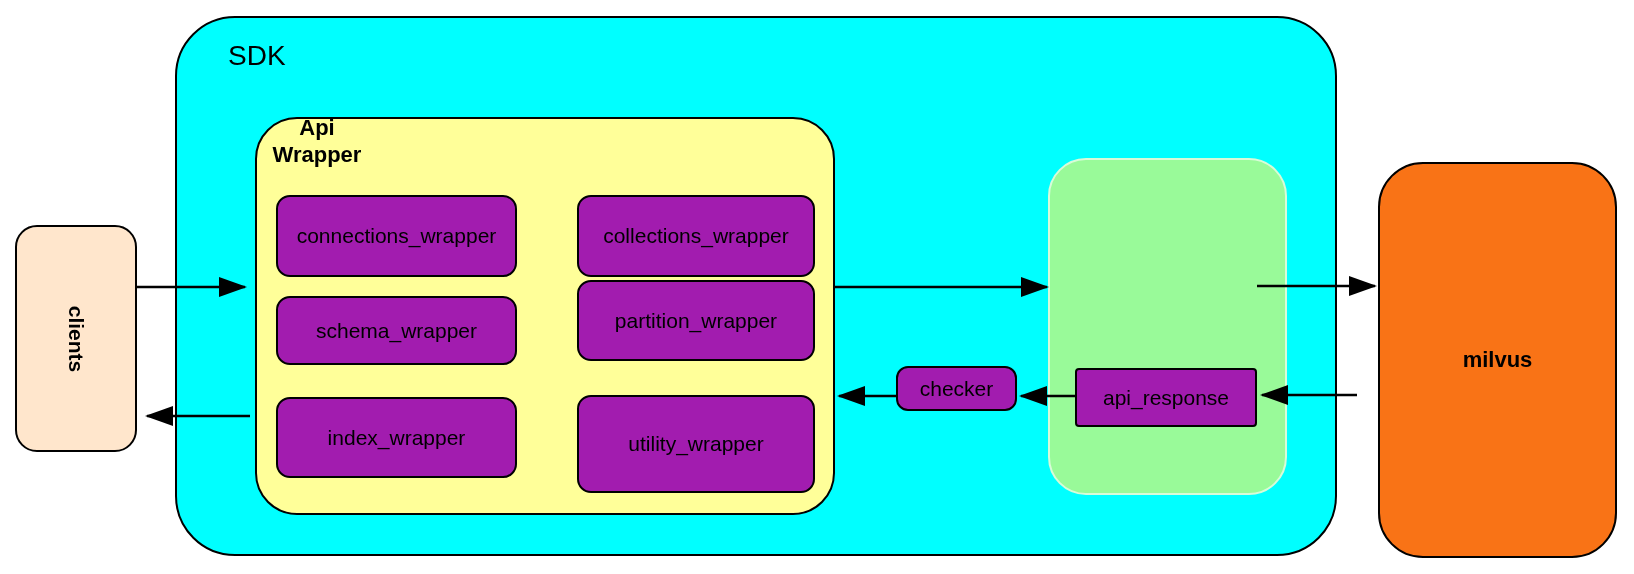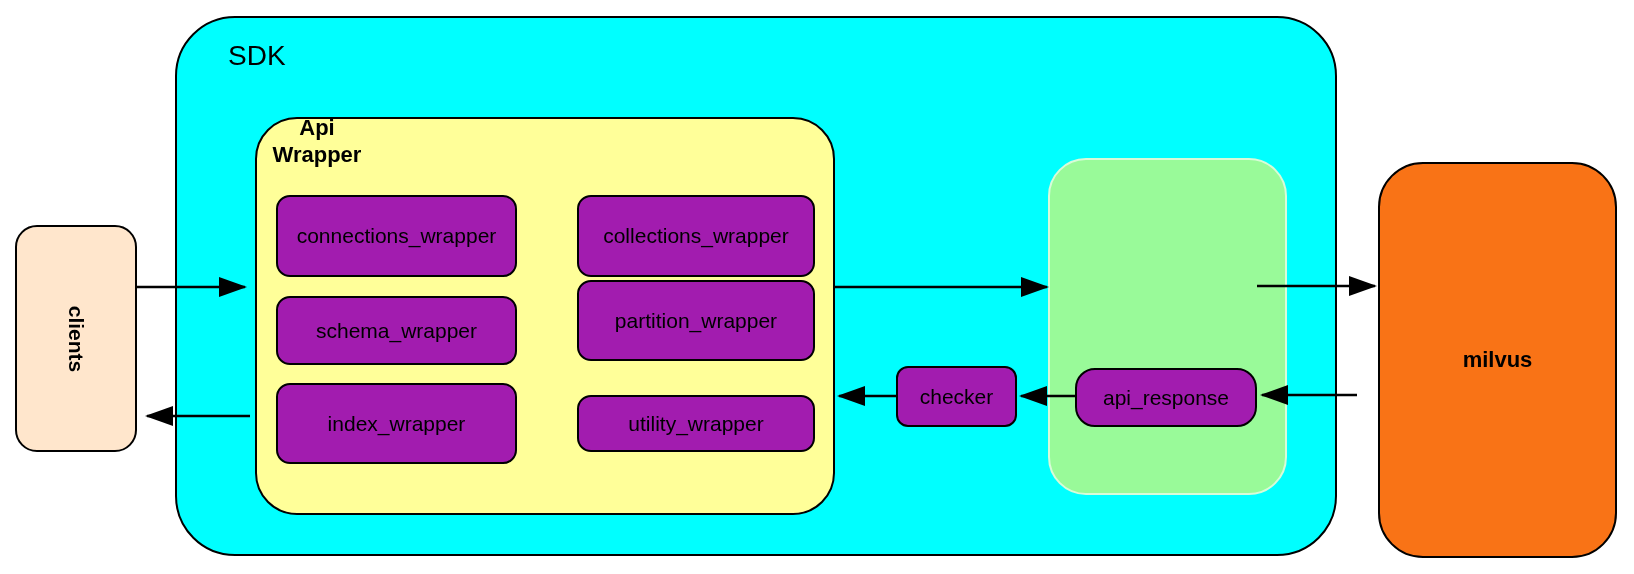--- a/index.html
+++ b/index.html
@@ -59,25 +59,25 @@
   }
   
   .wbox{
     background:#a21caf;border:2px solid #000;border-radius:14px;
     font-size:21px;
   }
   .b-connections{left:276px;top:195px;width:241px;height:82px;}
   .b-collections{left:577px;top:195px;width:238px;height:82px;}
   .b-schema     {left:276px;top:296px;width:241px;height:69px;}
   .b-partition  {left:577px;top:280px;width:238px;height:81px;}
-  .b-index      {left:276px;top:383px;width:241px;height:81px;}
-  .b-utility    {left:577px;top:395px;width:238px;height:57px;}
-  .b-checker    {left:896px;top:366px;width:121px;height:61px;border-radius:12px;}
+  .b-index      {left:276px;top:397px;width:241px;height:81px;}
+  .b-utility    {left:577px;top:395px;width:238px;height:98px;}
+  .b-checker    {left:896px;top:366px;width:121px;height:45px;border-radius:12px;}
   .b-request    {left:1076px;top:256px;width:181px;height:61px;border-radius:12px;}
-  .b-response   {left:1075px;top:368px;width:182px;height:59px;border-radius:20px;}
+  .b-response   {left:1075px;top:368px;width:182px;height:59px;border-radius:4px;}
   svg.edges{position:absolute;left:0;top:0;width:1634px;height:574px;pointer-events:none;}
   svg.edges line{stroke:#000;stroke-width:2.5;}
 </style>
 </head>
 <body>
 
 <div id="canvas">
 
   <div class="node sdk"></div>
   <div class="sdk-label">SDK</div>

